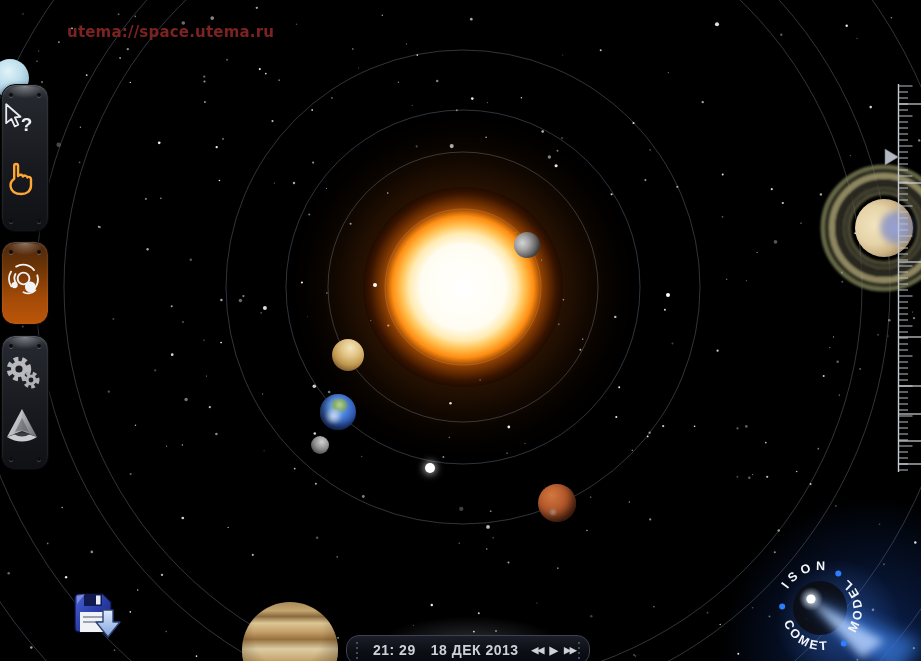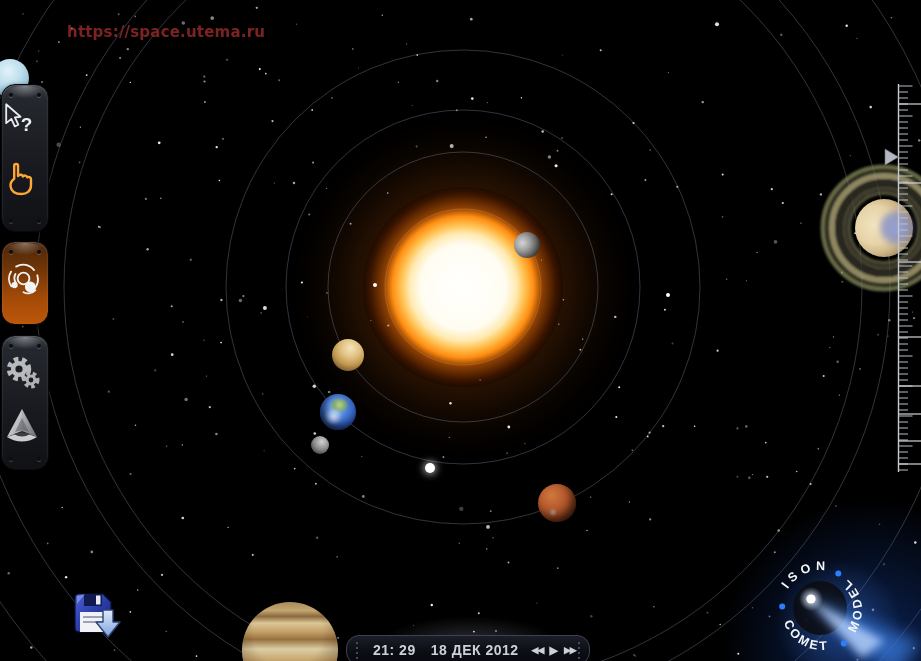--- a/index.html
+++ b/index.html
@@ -378,21 +378,21 @@
       <div class="body b-moon" style="left: 311px; top: 436px; width: 18px; height: 18px;"></div>
       <div class="body b-mars" style="left: 538px; top: 484px; width: 38px; height: 38px;"></div>
       <div class="body b-jupiter" style="left: 242px; top: 602px; width: 96px; height: 96px;"></div>
       <div class="body b-saturn" style="left: 855px; top: 199px; width: 58px; height: 58px;"></div>
       <div class="body b-uranus" style="left: -9px; top: 59px; width: 38px; height: 38px;"></div>
       <div class="marker marker-glow" style="left: 425px; top: 463px; width: 10px; height: 10px;"></div>
       <div class="marker" style="left: 373px; top: 283px; width: 4px; height: 4px;"></div>
       <div class="marker" style="left: 666px; top: 293px; width: 4px; height: 4px;"></div>
     </div>
 
-  <div id="url">https://space.utema.ru</div>
+  <div id="url">utema://space.utema.ru</div>
 
   <div id="toolbar">
 
     <div class="panel p-dark" style="top:84px;height:148px;">
       <span class="rivet" style="left:7px;top:8px;"></span>
       <span class="rivet" style="right:7px;top:8px;"></span>
       <span class="rivet" style="left:7px;bottom:8px;"></span>
       <span class="rivet" style="right:7px;bottom:8px;"></span>
       <div class="tbtn" style="top:18px;">
         <svg width="24" height="26" viewBox="0 0 16 20">
@@ -569,21 +569,21 @@
 
   <div id="timebar-glow"></div>
   <div id="timebar">
     <span class="grip">
         <i></i>
         <i></i>
         <i></i>
         <i></i>
       </span>
     <span id="tb-time">21: 29</span>
-    <span id="tb-date">18 ДЕК 2012</span>
+    <span id="tb-date">18 ДЕК 2013</span>
     <span id="tb-controls">
       <span class="dbl">◀◀</span>
       <span class="sgl">▶</span>
       <span class="dbl">▶▶</span>
     </span>
     <span class="grip" id="tb-grip-r">
         <i></i>
         <i></i>
         <i></i>
         <i></i>

